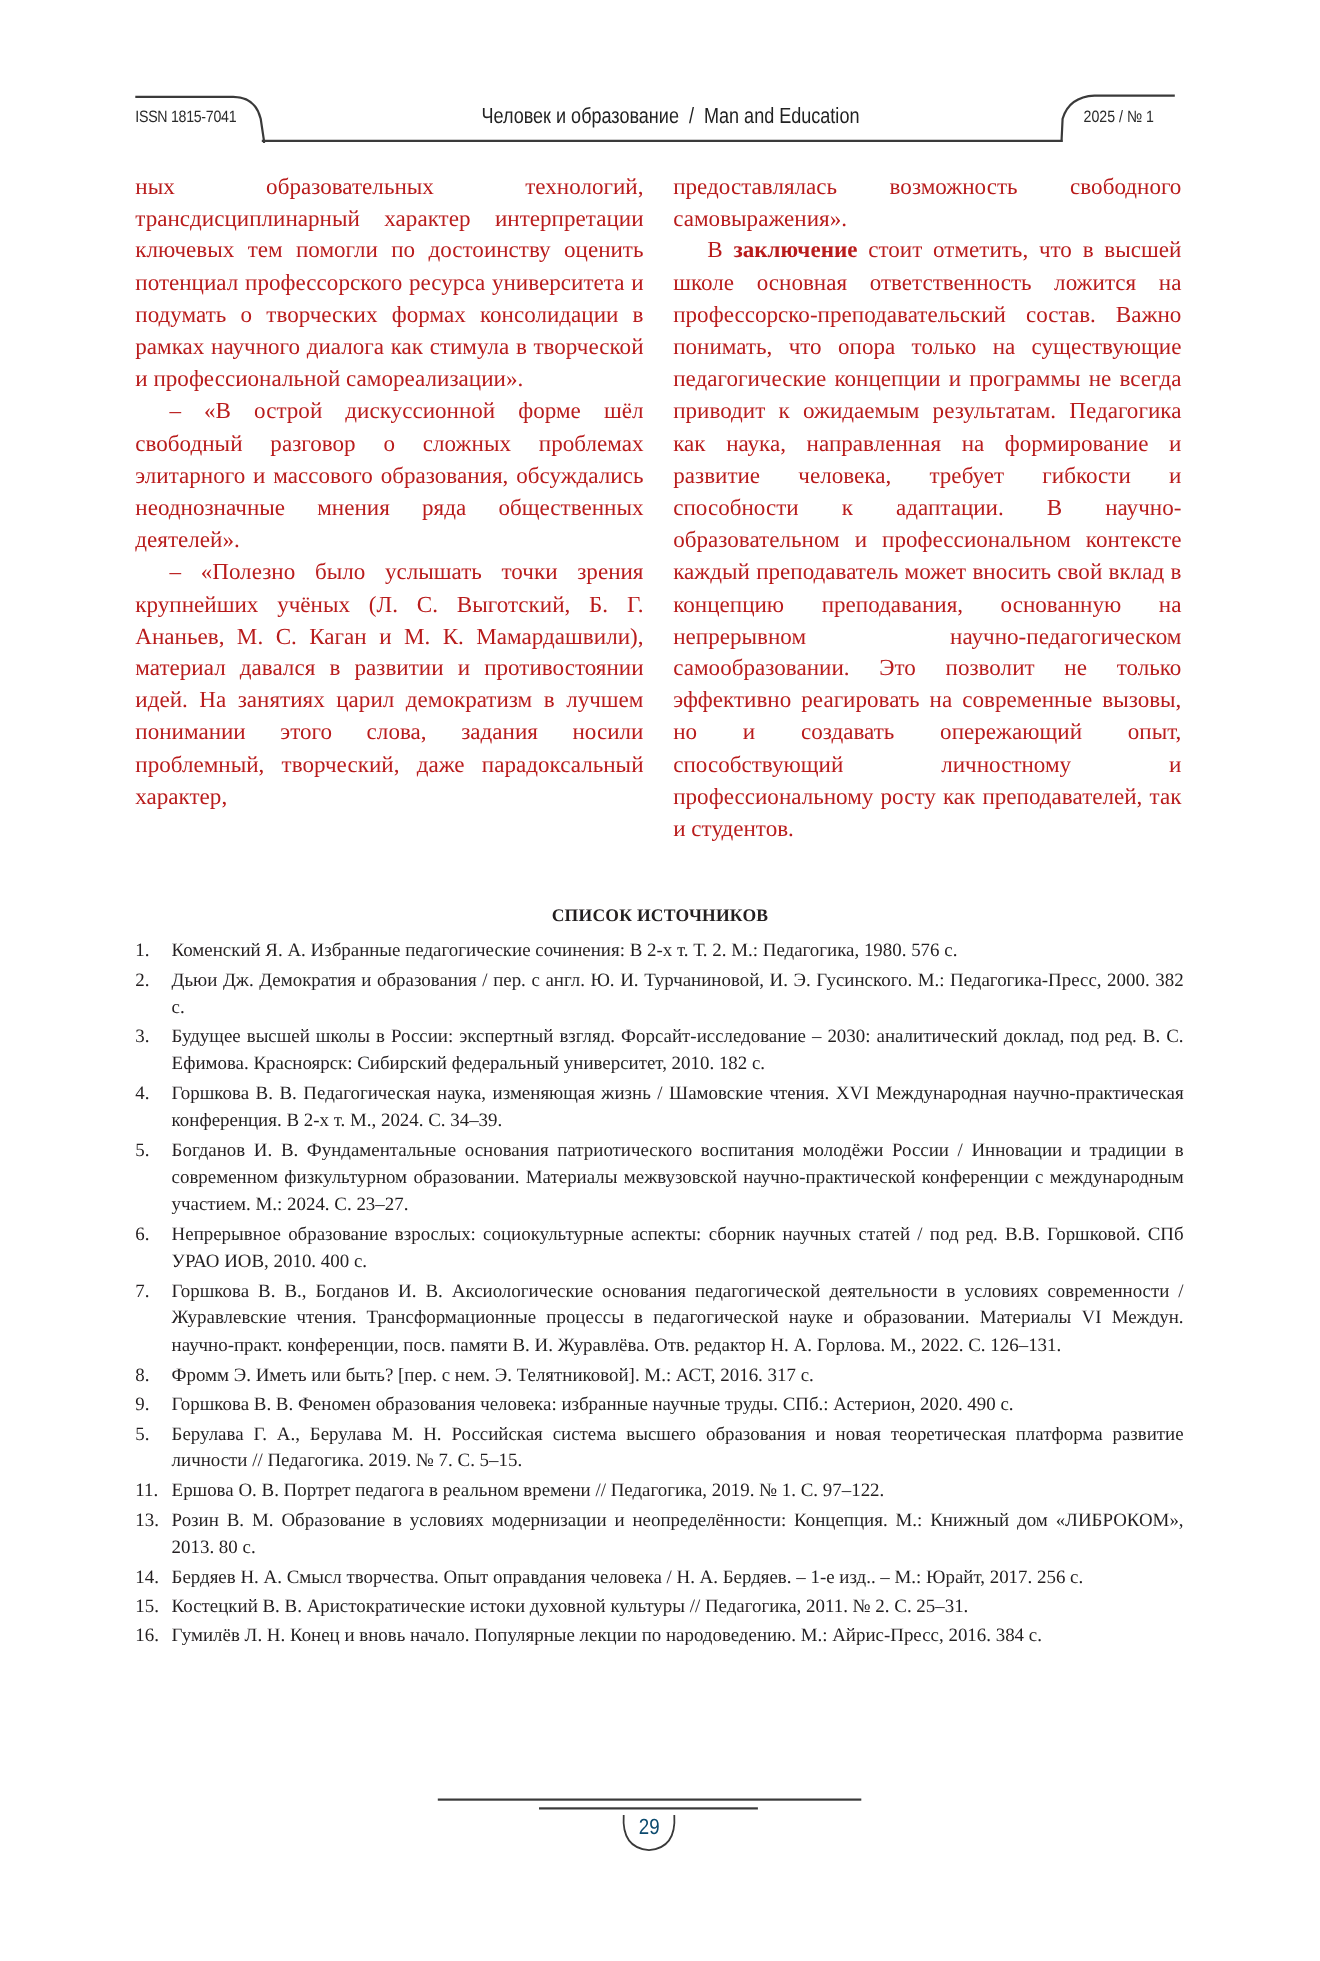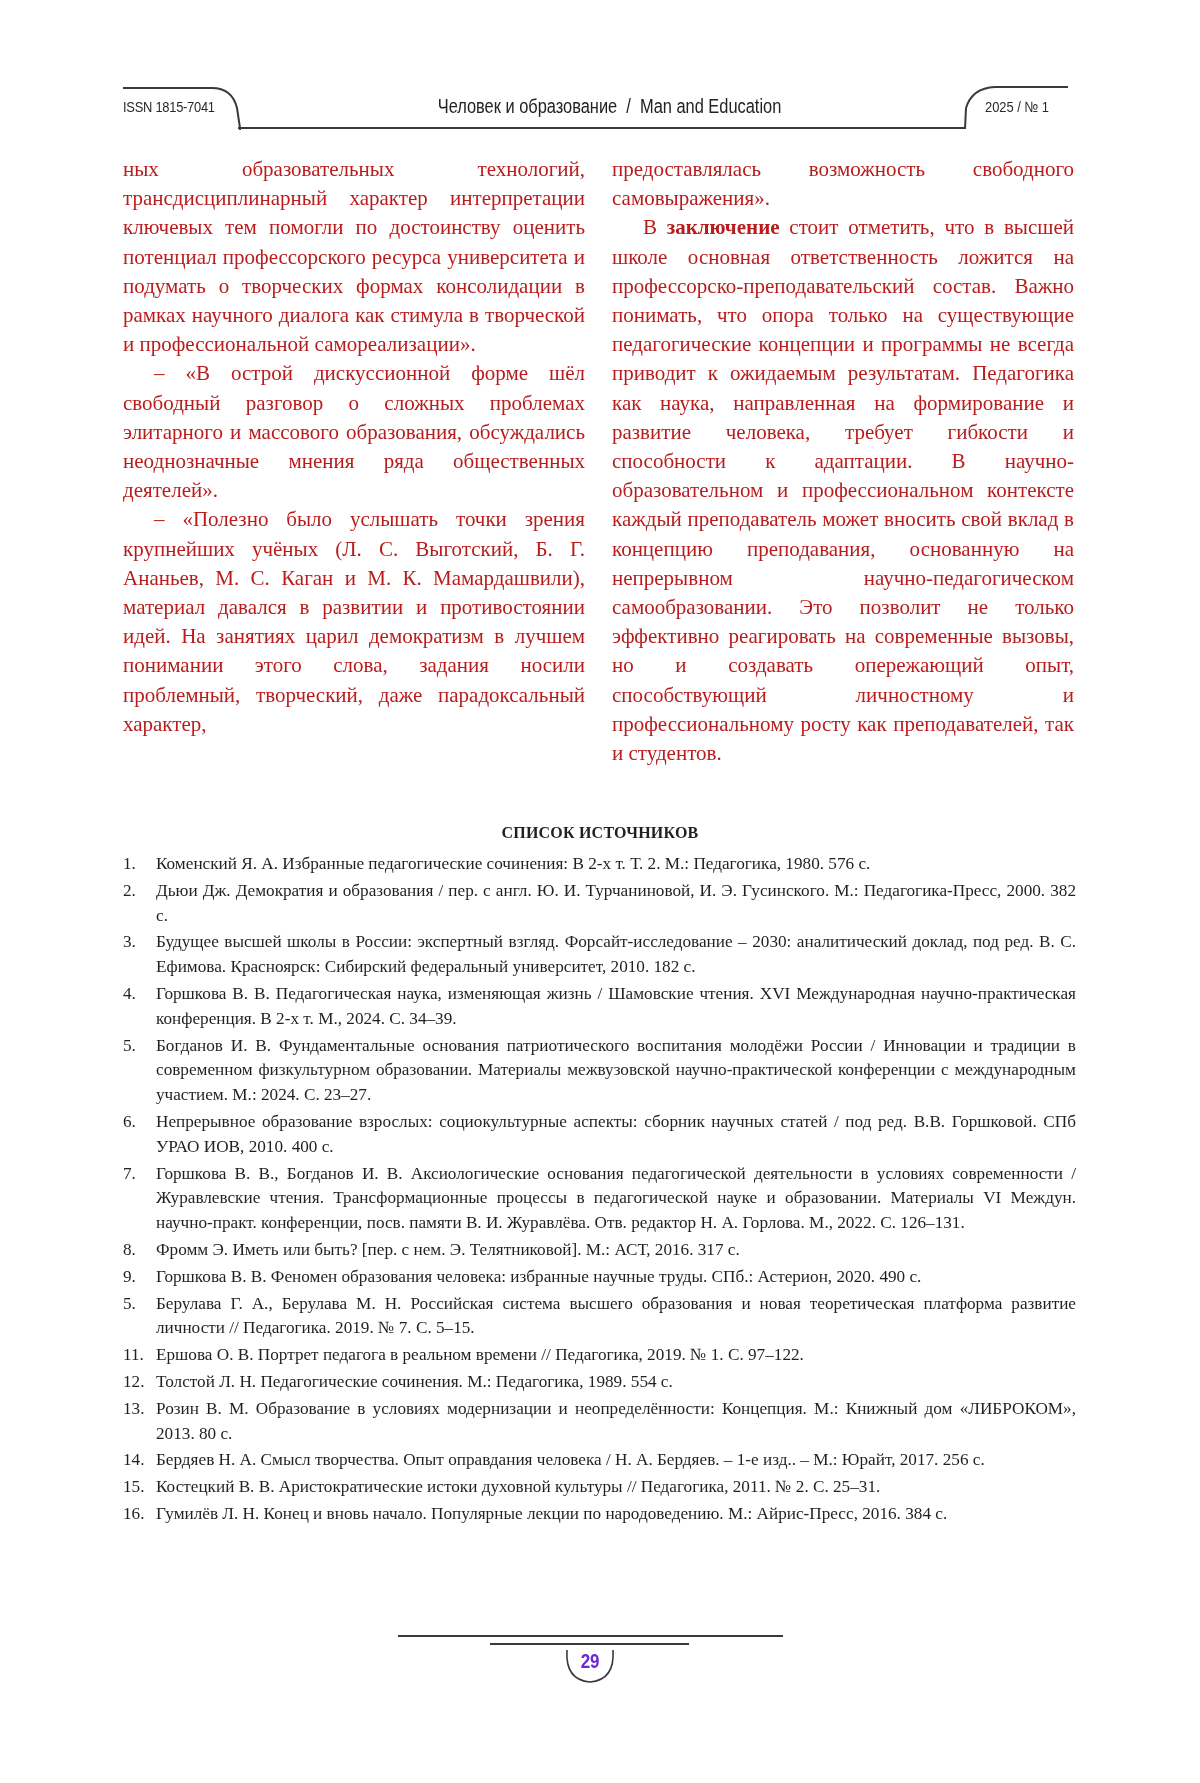--- a/index.html
+++ b/index.html
@@ -25,21 +25,21 @@
   
   .refs-title { position: absolute; left: 0; top: 824px; width: 1200px; text-align: center; font-family: "Liberation Serif", serif; font-size: 16px; font-weight: bold; letter-spacing: 0.2px; color: #231f20; }
   .refs { position: absolute; left: 123px; top: 852px; width: 953px; margin: 0; padding: 0; list-style: none; font-family: "Liberation Serif", serif; font-size: 17.2px; line-height: 24.8px; color: #231f20; }
   .refs li { position: relative; padding-left: 33px; text-align: justify; margin-bottom: 2px; }
   .refs .num { position: absolute; left: 0; top: 0; }
 
   
   .footer-line1 { position: absolute; left: 398px; top: 1635px; width: 385px; height: 2px; background: #3a3a3a; }
   .footer-line2 { position: absolute; left: 490px; top: 1643px; width: 199px; height: 2px; background: #3a3a3a; }
   .footer-arc { position: absolute; left: 555px; top: 1648px; }
-  .page-num { position: absolute; left: 560px; top: 1650px; width: 60px; text-align: center; font-family: "Liberation Sans", sans-serif; font-size: 20px; font-weight: bold; color: #6d28d9; }
+  .page-num { position: absolute; left: 560px; top: 1650px; width: 60px; text-align: center; font-family: "Liberation Sans", sans-serif; font-size: 20px; font-weight: normal; color: #0c4a6e; }
   .page-num span { display: inline-block; transform: scaleX(0.85); }
 </style>
 </head>
 <body>
 
 <div class="page">
 
   <div class="header">
     <svg width="1200" height="140">
       <path d="M123 88 L212 88 Q232 88 237 108 L240 128 L240 129 L240 130" fill="none" stroke="#3a3a3a" stroke-width="2"></path>
@@ -68,21 +68,20 @@
     <li><span class="num">2.</span><span>Дьюи Дж. Демократия и образования / пер. с англ. Ю. И. Турчаниновой, И. Э. Гусинского. М.: Педагогика-Пресс, 2000. 382 с.</span></li>
     <li><span class="num">3.</span><span>Будущее высшей школы в России: экспертный взгляд. Форсайт-исследование – 2030: аналитический доклад, под ред. В. С. Ефимова. Красноярск: Сибирский федеральный университет, 2010. 182 с.</span></li>
     <li><span class="num">4.</span><span>Горшкова В. В. Педагогическая наука, изменяющая жизнь / Шамовские чтения. XVI Международная научно-практическая конференция. В 2-х т. М., 2024. С. 34–39.</span></li>
     <li><span class="num">5.</span><span>Богданов И. В. Фундаментальные основания патриотического воспитания молодёжи России / Инновации и традиции в современном физкультурном образовании. Материалы межвузовской научно-практической конференции с международным участием. М.: 2024. С. 23–27.</span></li>
     <li><span class="num">6.</span><span>Непрерывное образование взрослых: социокультурные аспекты: сборник научных статей / под ред. В.В. Горшковой. СПб УРАО ИОВ, 2010. 400 с.</span></li>
     <li><span class="num">7.</span><span>Горшкова В. В., Богданов И. В. Аксиологические основания педагогической деятельности в условиях современности / Журавлевские чтения. Трансформационные процессы в педагогической науке и образовании. Материалы VI Междун. научно-практ. конференции, посв. памяти В. И. Журавлёва. Отв. редактор Н. А. Горлова. М., 2022. С. 126–131.</span></li>
     <li><span class="num">8.</span><span>Фромм Э. Иметь или быть? [пер. с нем. Э. Телятниковой]. М.: АСТ, 2016. 317 с.</span></li>
     <li><span class="num">9.</span><span>Горшкова В. В. Феномен образования человека: избранные научные труды. СПб.: Астерион, 2020. 490 с.</span></li>
     <li><span class="num">5.</span><span>Берулава Г. А., Берулава М. Н. Российская система высшего образования и новая теоретическая платформа развитие личности // Педагогика. 2019. № 7. С. 5–15.</span></li>
     <li><span class="num">11.</span><span>Ершова О. В. Портрет педагога в реальном времени // Педагогика, 2019. № 1. С. 97–122.</span></li>
-    <li><span class="num">12.</span><span>Толстой Л. Н. Педагогические сочинения. М.: Педагогика, 1989. 554 с.</span></li>
     <li><span class="num">13.</span><span>Розин В. М. Образование в условиях модернизации и неопределённости: Концепция. М.: Книжный дом «ЛИБРОКОМ», 2013. 80 с.</span></li>
     <li><span class="num">14.</span><span>Бердяев Н. А. Смысл творчества. Опыт оправдания человека / Н. А. Бердяев. – 1-е изд.. – М.: Юрайт, 2017. 256 с.</span></li>
     <li><span class="num">15.</span><span>Костецкий В. В. Аристократические истоки духовной культуры // Педагогика, 2011. № 2. С. 25–31.</span></li>
     <li><span class="num">16.</span><span>Гумилёв Л. Н. Конец и вновь начало. Популярные лекции по народоведению. М.: Айрис-Пресс, 2016. 384 с.</span></li>
   </ol>
 
   <div class="footer-line1"></div>
   <div class="footer-line2"></div>
   <svg class="footer-arc" width="70" height="40">
     <path d="M12 2 Q10 32 35 34 Q60 32 58 2" fill="none" stroke="#3a3a3a" stroke-width="1.6"></path>

